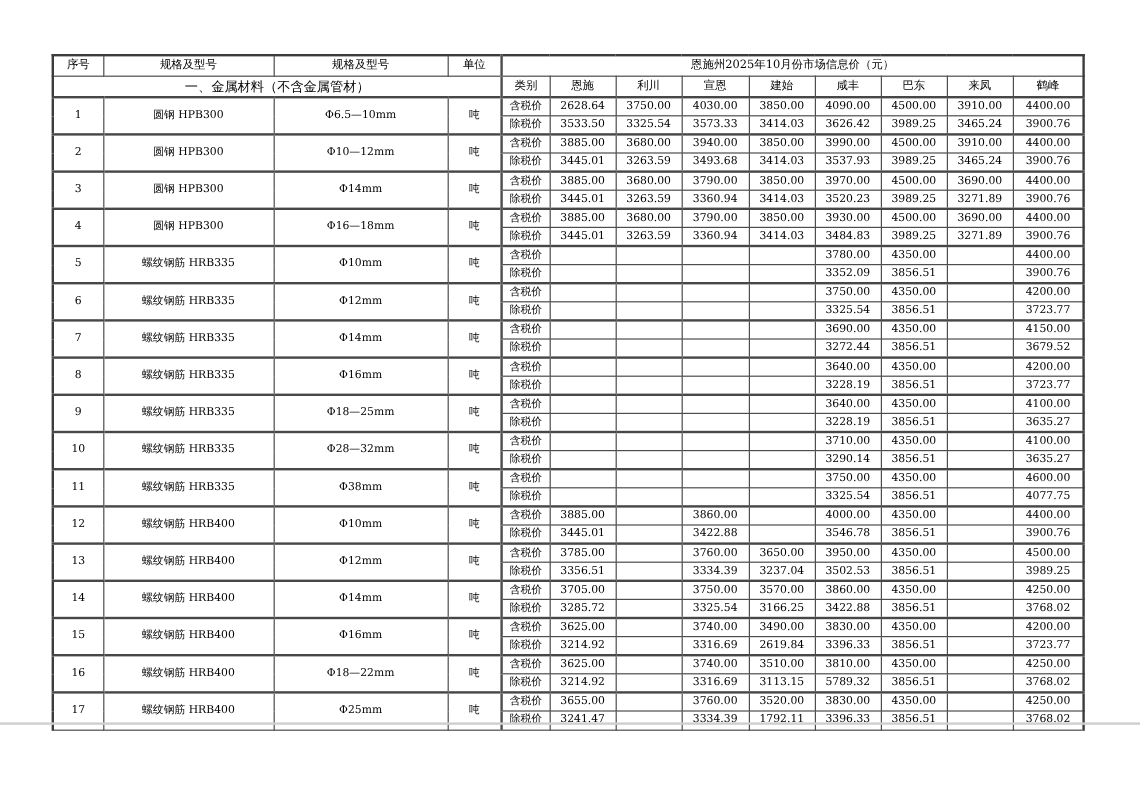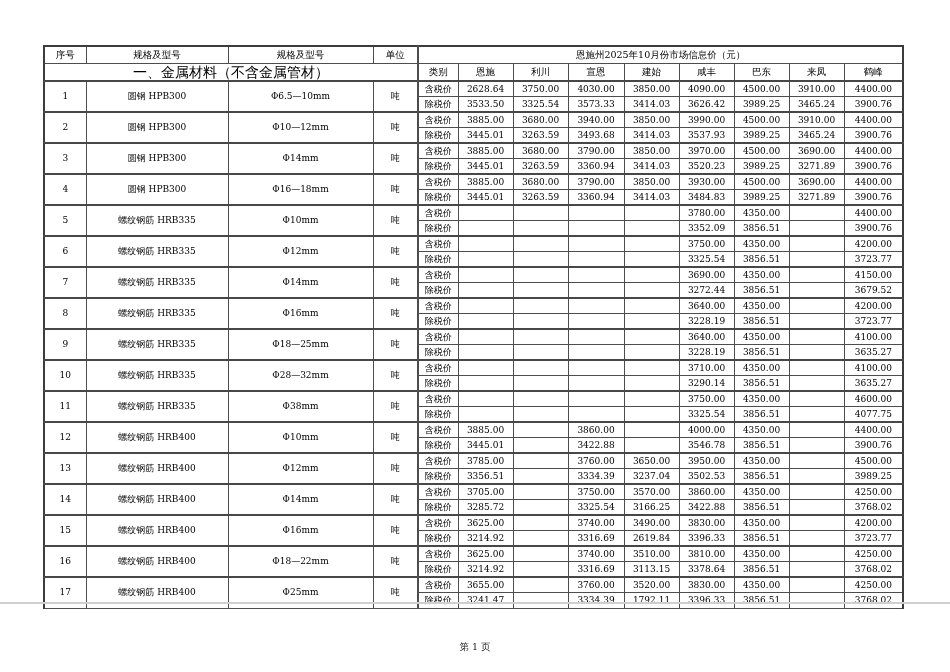--- a/index.html
+++ b/index.html
@@ -20,21 +20,21 @@
     padding:0; margin:0;
     text-align:center; vertical-align:middle;
     overflow:hidden; white-space:nowrap;
     font-size:9px; line-height:1;
   }
   .price-table th { font-weight:normal; font-size:9.5px; height:16px; }
   tr.sub { height:15.5px; }
   tr.group-start td { border-top:2px solid #474747; }
   .thick-left { border-left-width:2px !important; }
   td.num { font-size:9px; letter-spacing:0; }
-  th.section { font-size:14px; }
+  th.section { font-size:11px; }
 
   .page-break-line {
     position:absolute; left:0; top:602px; width:950px; height:2px;
     background:#cfcfcf;
   }
   .footer {
     position:absolute; left:0; top:641px; width:950px;
     text-align:center; font-size:9.5px; color:#1a1a1a;
   }
 </style>
@@ -485,21 +485,21 @@
           <td class="num">4350.00</td>
           <td class="num"></td>
           <td class="num">4250.00</td>
         </tr>
         <tr class="sub">
           <td class="thick-left">除税价</td>
           <td class="num">3214.92</td>
           <td class="num"></td>
           <td class="num">3316.69</td>
           <td class="num">3113.15</td>
-          <td class="num">3378.64</td>
+          <td class="num">5789.32</td>
           <td class="num">3856.51</td>
           <td class="num"></td>
           <td class="num">3768.02</td>
         </tr>
         <tr class="sub group-start">
           <td rowspan="2">17</td>
           <td rowspan="2">螺纹钢筋 HRB400</td>
           <td rowspan="2">Φ25mm</td>
           <td rowspan="2">吨</td>
           <td class="thick-left">含税价</td>
@@ -521,14 +521,13 @@
           <td class="num">3396.33</td>
           <td class="num">3856.51</td>
           <td class="num"></td>
           <td class="num">3768.02</td>
         </tr>
       </tbody>
   </table>
 
   <div class="page-break-line"></div>
 
-  <div class="footer">第 1 页</div>
 </div>
 
 </body></html>

